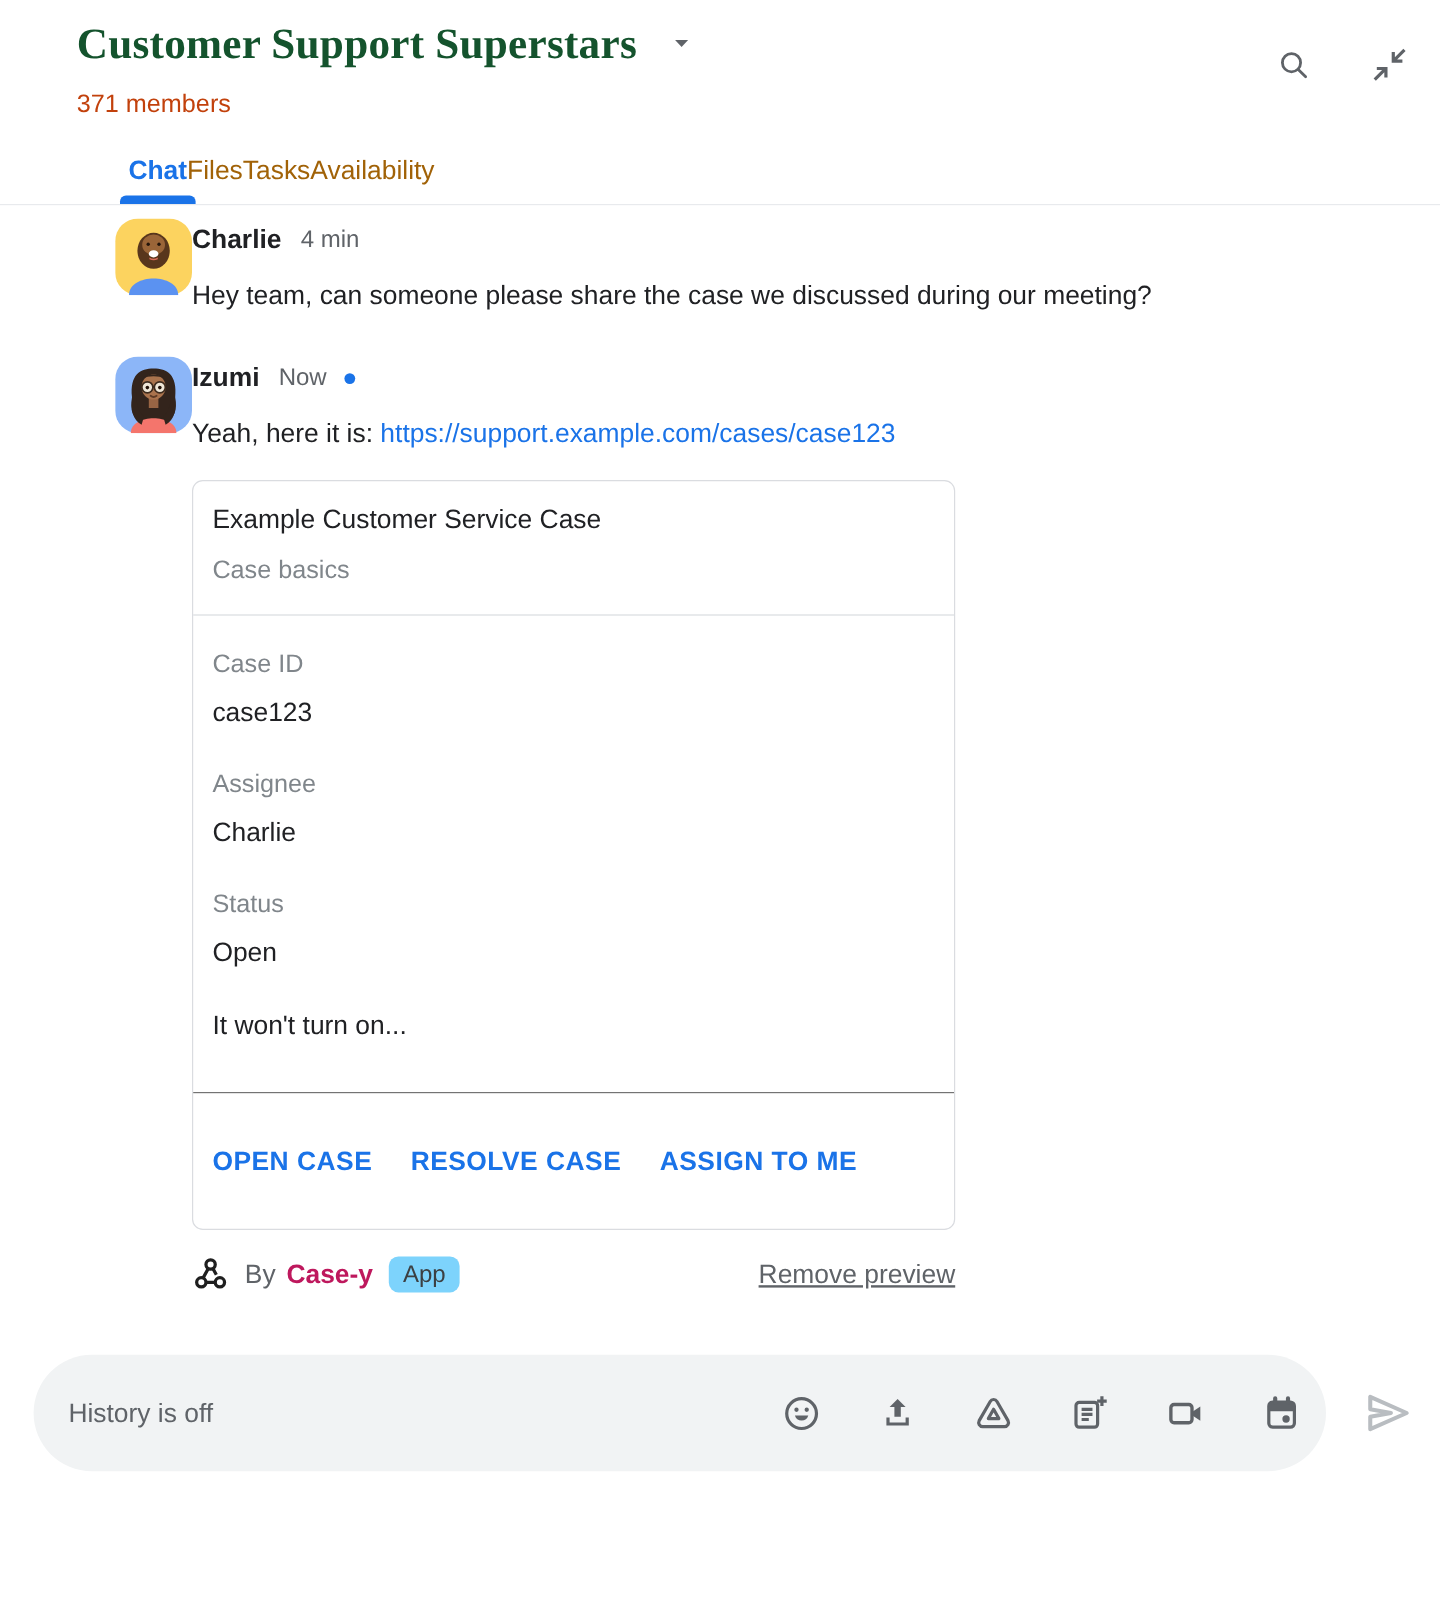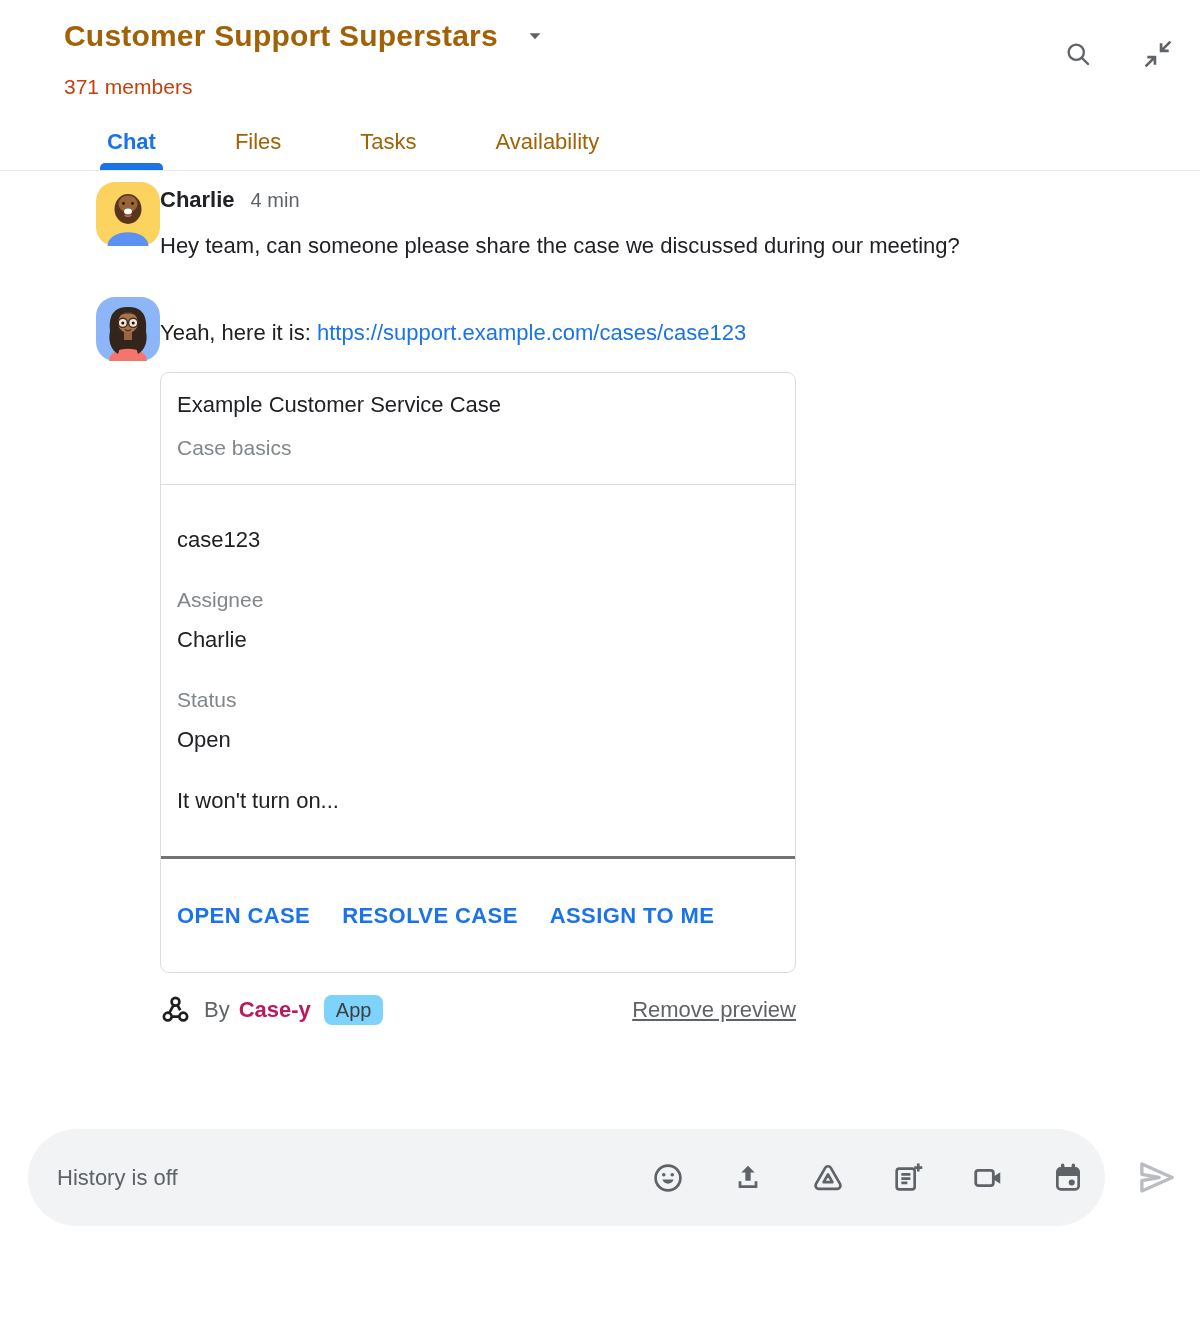--- a/index.html
+++ b/index.html
@@ -2,26 +2,26 @@
 <html><head>
 <meta charset="utf-8">
 <style>
   * { margin:0; padding:0; box-sizing:border-box; }
   html,body { background:#fff; }
   body { width:1200px; height:1336px; font-family:"Liberation Sans", sans-serif; color:#202124; position:relative; overflow:hidden; }
 
   
   header { padding:14px 0 0 64px; position:relative; border-bottom:1px solid #e8eaed; }
   .title-row { display:flex; align-items:center; }
-  .room-title { font-size:30px; font-weight:700; color:#a16207; line-height:44px; letter-spacing:0.2px; }
+  .room-title { font-size:36px; font-weight:700; color:#14532d; line-height:44px; letter-spacing:0.2px;font-family:Liberation Serif, serif; }
   .caret { margin-left:24px; display:flex; align-items:center; }
   .header-icons { position:absolute; top:38px; right:26px; display:flex; gap:50px; align-items:center; color:#5f6368; }
   .header-icons span { display:flex; cursor:pointer; }
   .members { font-size:21px; color:#c2410c; margin-top:16px; line-height:26px; }
-  .tabs { display:flex; gap:79px; margin:28px 0 0 43px; }
+  .tabs { display:flex; margin:28px 0 0 43px; }
   .tab { font-size:22px; color:#a16207; line-height:28px; padding-bottom:14px; position:relative; cursor:pointer; font-weight:400; }
   .tab.active { color:#1a73e8; font-weight:700; }
   .tab.active::after { content:""; position:absolute; left:-7px; right:-7px; bottom:0; height:7px; background:#1a73e8; border-radius:5px 5px 0 0; }
 
   
   .chat { padding:0 64px 0 96px; }
   .message { display:flex; }
   .message.first { margin-top:11px; }
   .message.second { margin-top:31px; }
   .avatar { width:64px; height:64px; flex:none; }
@@ -38,21 +38,21 @@
   .card { width:636px; border:1px solid #dadce0; border-radius:9px; margin-top:19px; background:#fff; }
   .card-head { padding:19px 16px 23px; }
   .card-title { font-size:22px; line-height:26px; color:#202124; }
   .card-subtitle { font-size:21px; line-height:26px; color:#80868b; margin-top:17px; }
   .card-divider { border-top:1px solid #dadce0; }
   .card-body { padding:28px 16px 8px; }
   .field { margin-bottom:34px; }
   .field:last-child { margin-bottom:34px; }
   .field-label { font-size:21px; line-height:26px; color:#80868b; }
   .field-value { font-size:22px; line-height:27px; color:#202124; margin-top:13px; }
-  .card-actions { border-top:3px solid #737373; padding:43px 16px; display:flex; gap:32px; }
+  .card-actions { border-top:1px solid #737373; padding:43px 16px; display:flex; gap:32px; }
   .card-btn { color:#1a73e8; font-size:22px; font-weight:700; letter-spacing:0.4px; line-height:27px; cursor:pointer; background:none; border:none; font-family:inherit; }
 
   
   .attribution { width:636px; display:flex; align-items:center; margin-top:21px; }
   .webhook { display:flex; color:#1f1f1f; margin-right:13px; }
   .by-label { font-size:22px; color:#5f6368; }
   .app-name { font-size:22px; font-weight:700; color:#be185d; margin-left:9px; }
   .app-badge { background:#7dd3fc; color:#3c4043; font-size:20px; line-height:20px; border-radius:8px; padding:5px 12px; margin-left:13px; }
   .remove-preview { margin-left:auto; font-size:22px; color:#5f6368; text-decoration:underline; cursor:pointer; }
 
@@ -135,30 +135,36 @@
         <path d="M31.4 25.4 h1.2" stroke="#3d2b1e" stroke-width="1.4"></path>
         <circle cx="26.8" cy="26" r="1.5" fill="#201108"></circle>
         <circle cx="37.2" cy="26" r="1.5" fill="#201108"></circle>
         <path d="M29.5 32.8 q2.5 2 5 0" stroke="#5e3a25" stroke-width="1.5" fill="none" stroke-linecap="round"></path>
         <path d="M13 64 C13 47.5 51 47.5 51 64 Z" fill="#f4756c"></path>
         <path d="M15 30 C12 45 15 53 22 57 L24 50 C19 46 17 38 18 30 Z" fill="#33241c"></path>
         <path d="M49 30 C52 45 49 53 42 57 L40 50 C45 46 47 38 46 30 Z" fill="#33241c"></path>
       </svg>
     </div>
     <div class="msg-content">
+      <div class="msg-head">
+        <span class="author">Izumi</span>
+        <span class="time">Now</span>
+        <span class="presence-dot"></span>
+      </div>
       <div class="msg-text"><span>Yeah, here it is: </span><a class="msg-link">https://support.example.com/cases/case123</a></div>
 
       <div class="card">
         <div class="card-head">
           <div class="card-title">Example Customer Service Case</div>
           <div class="card-subtitle">Case basics</div>
         </div>
         <div class="card-divider"></div>
         <div class="card-body">
           <div class="field">
+            <div class="field-label">Case ID</div>
             <div class="field-value">case123</div>
           </div>
           <div class="field">
             <div class="field-label">Assignee</div>
             <div class="field-value">Charlie</div>
           </div>
           <div class="field">
             <div class="field-label">Status</div>
             <div class="field-value">Open</div>
           </div>

